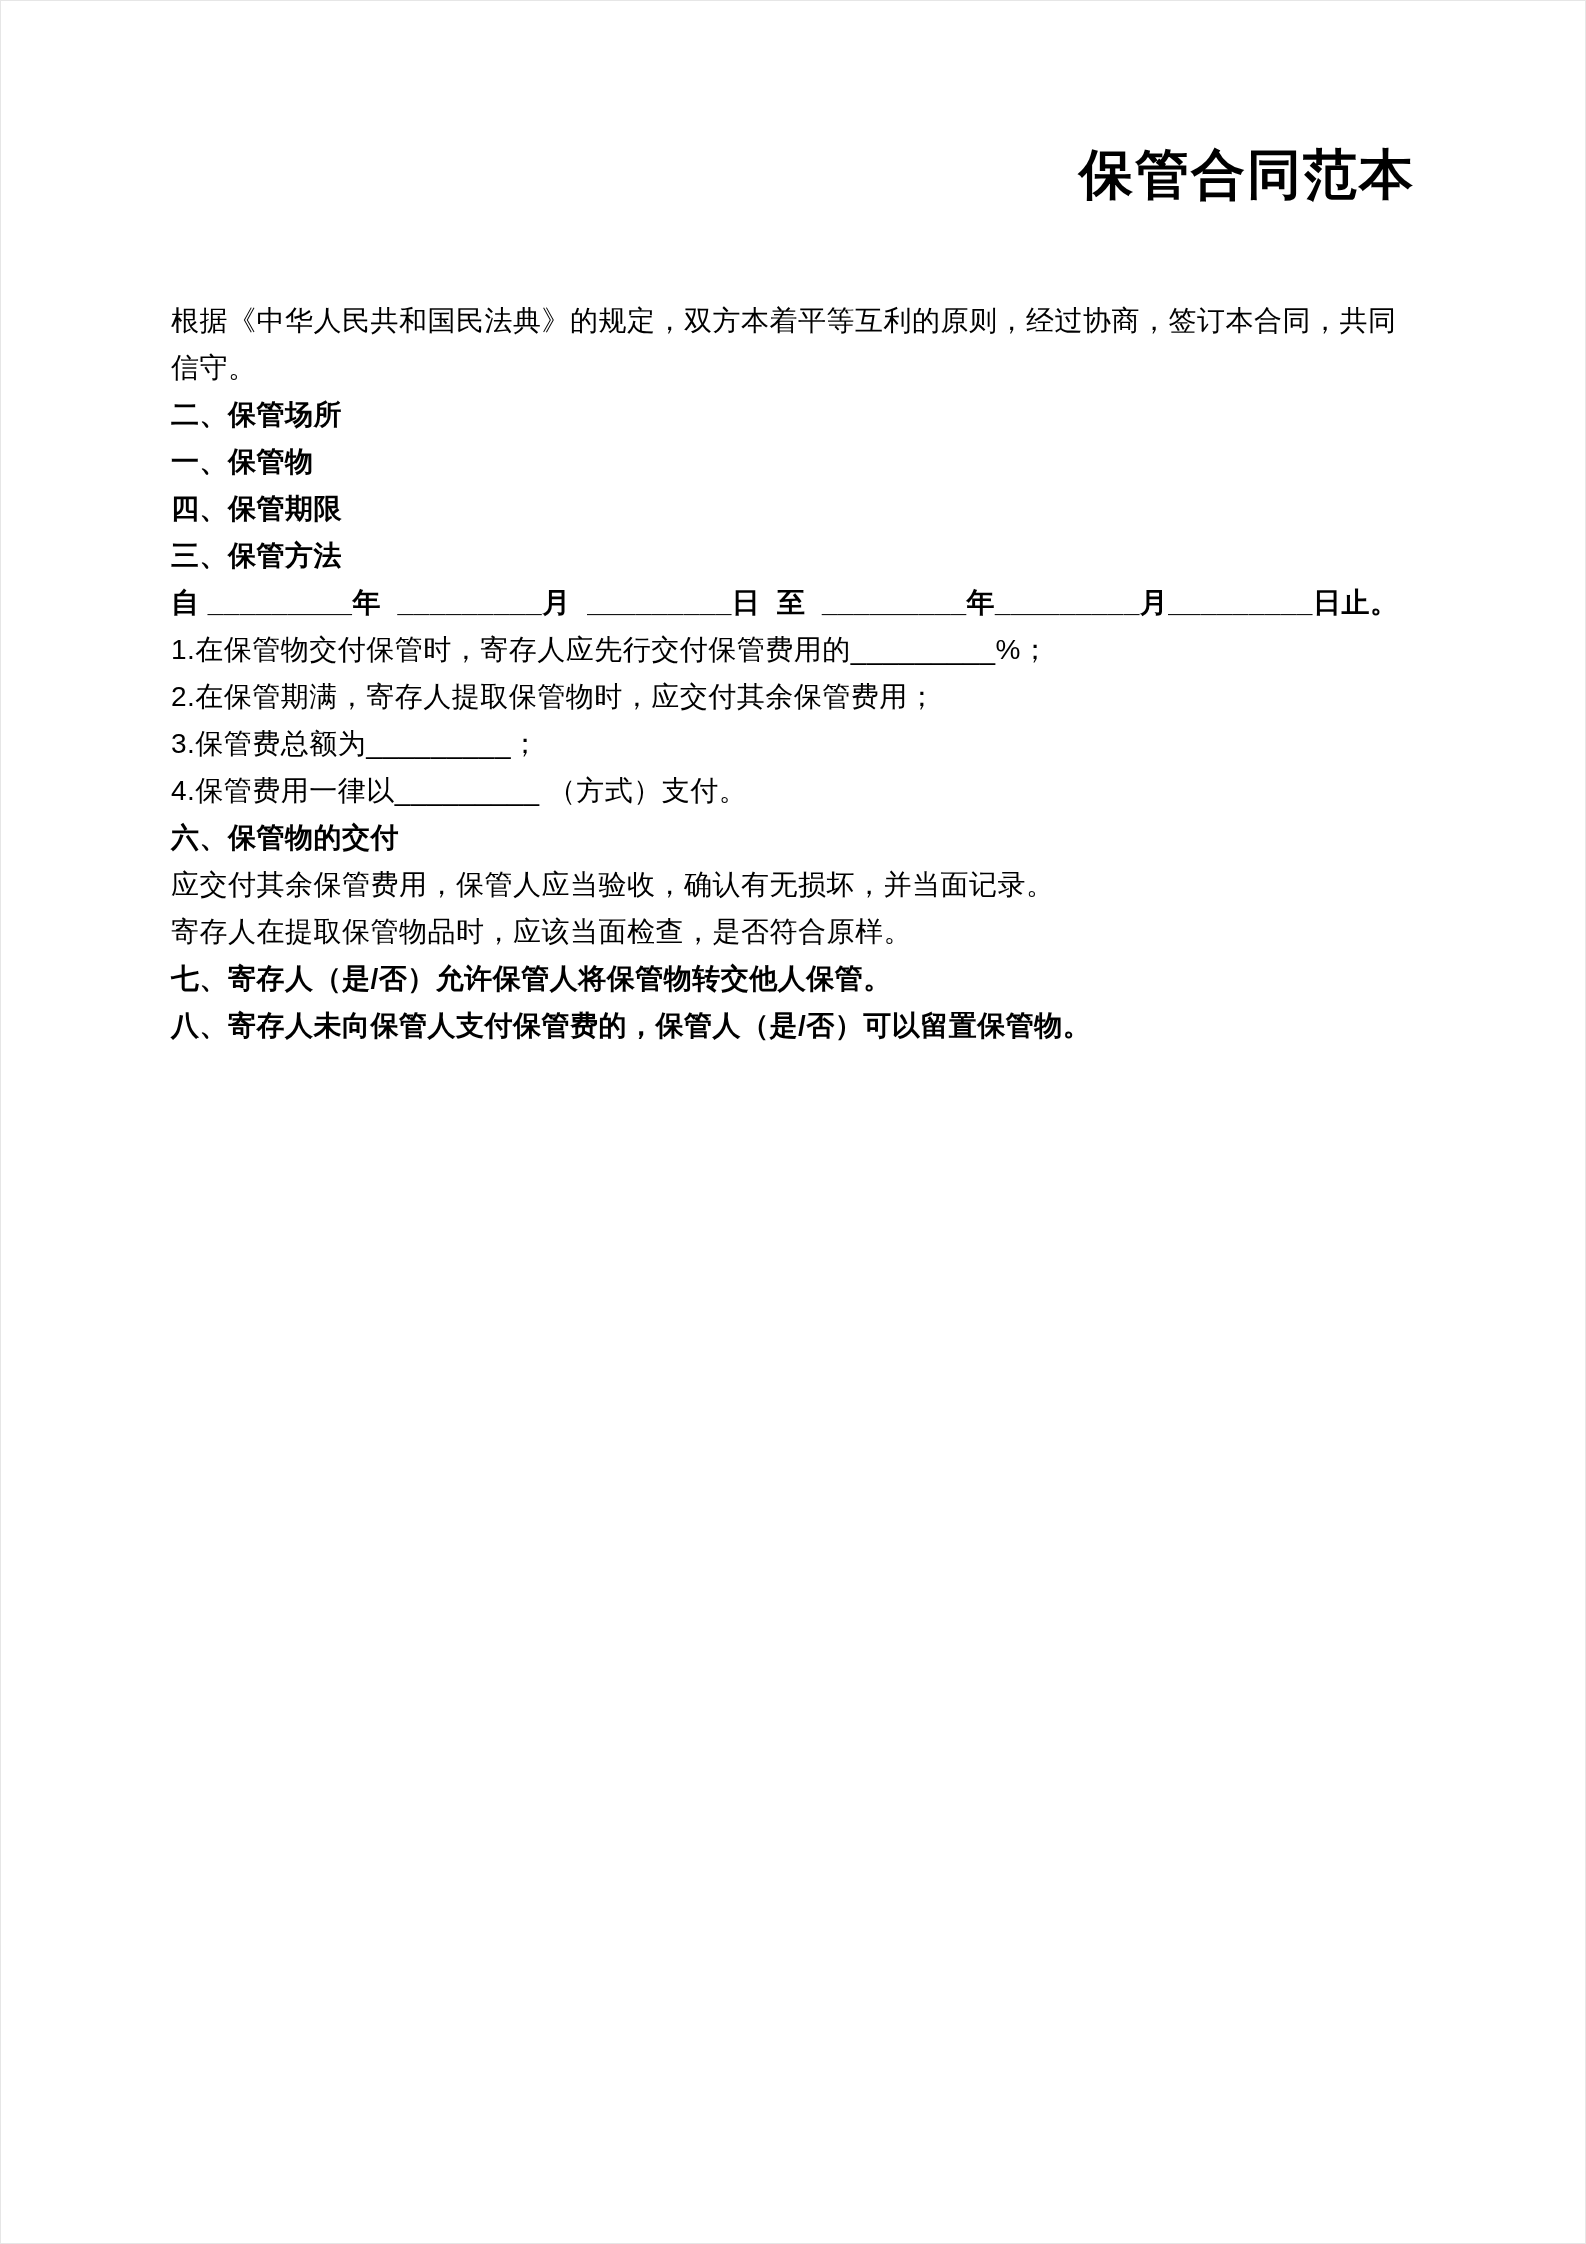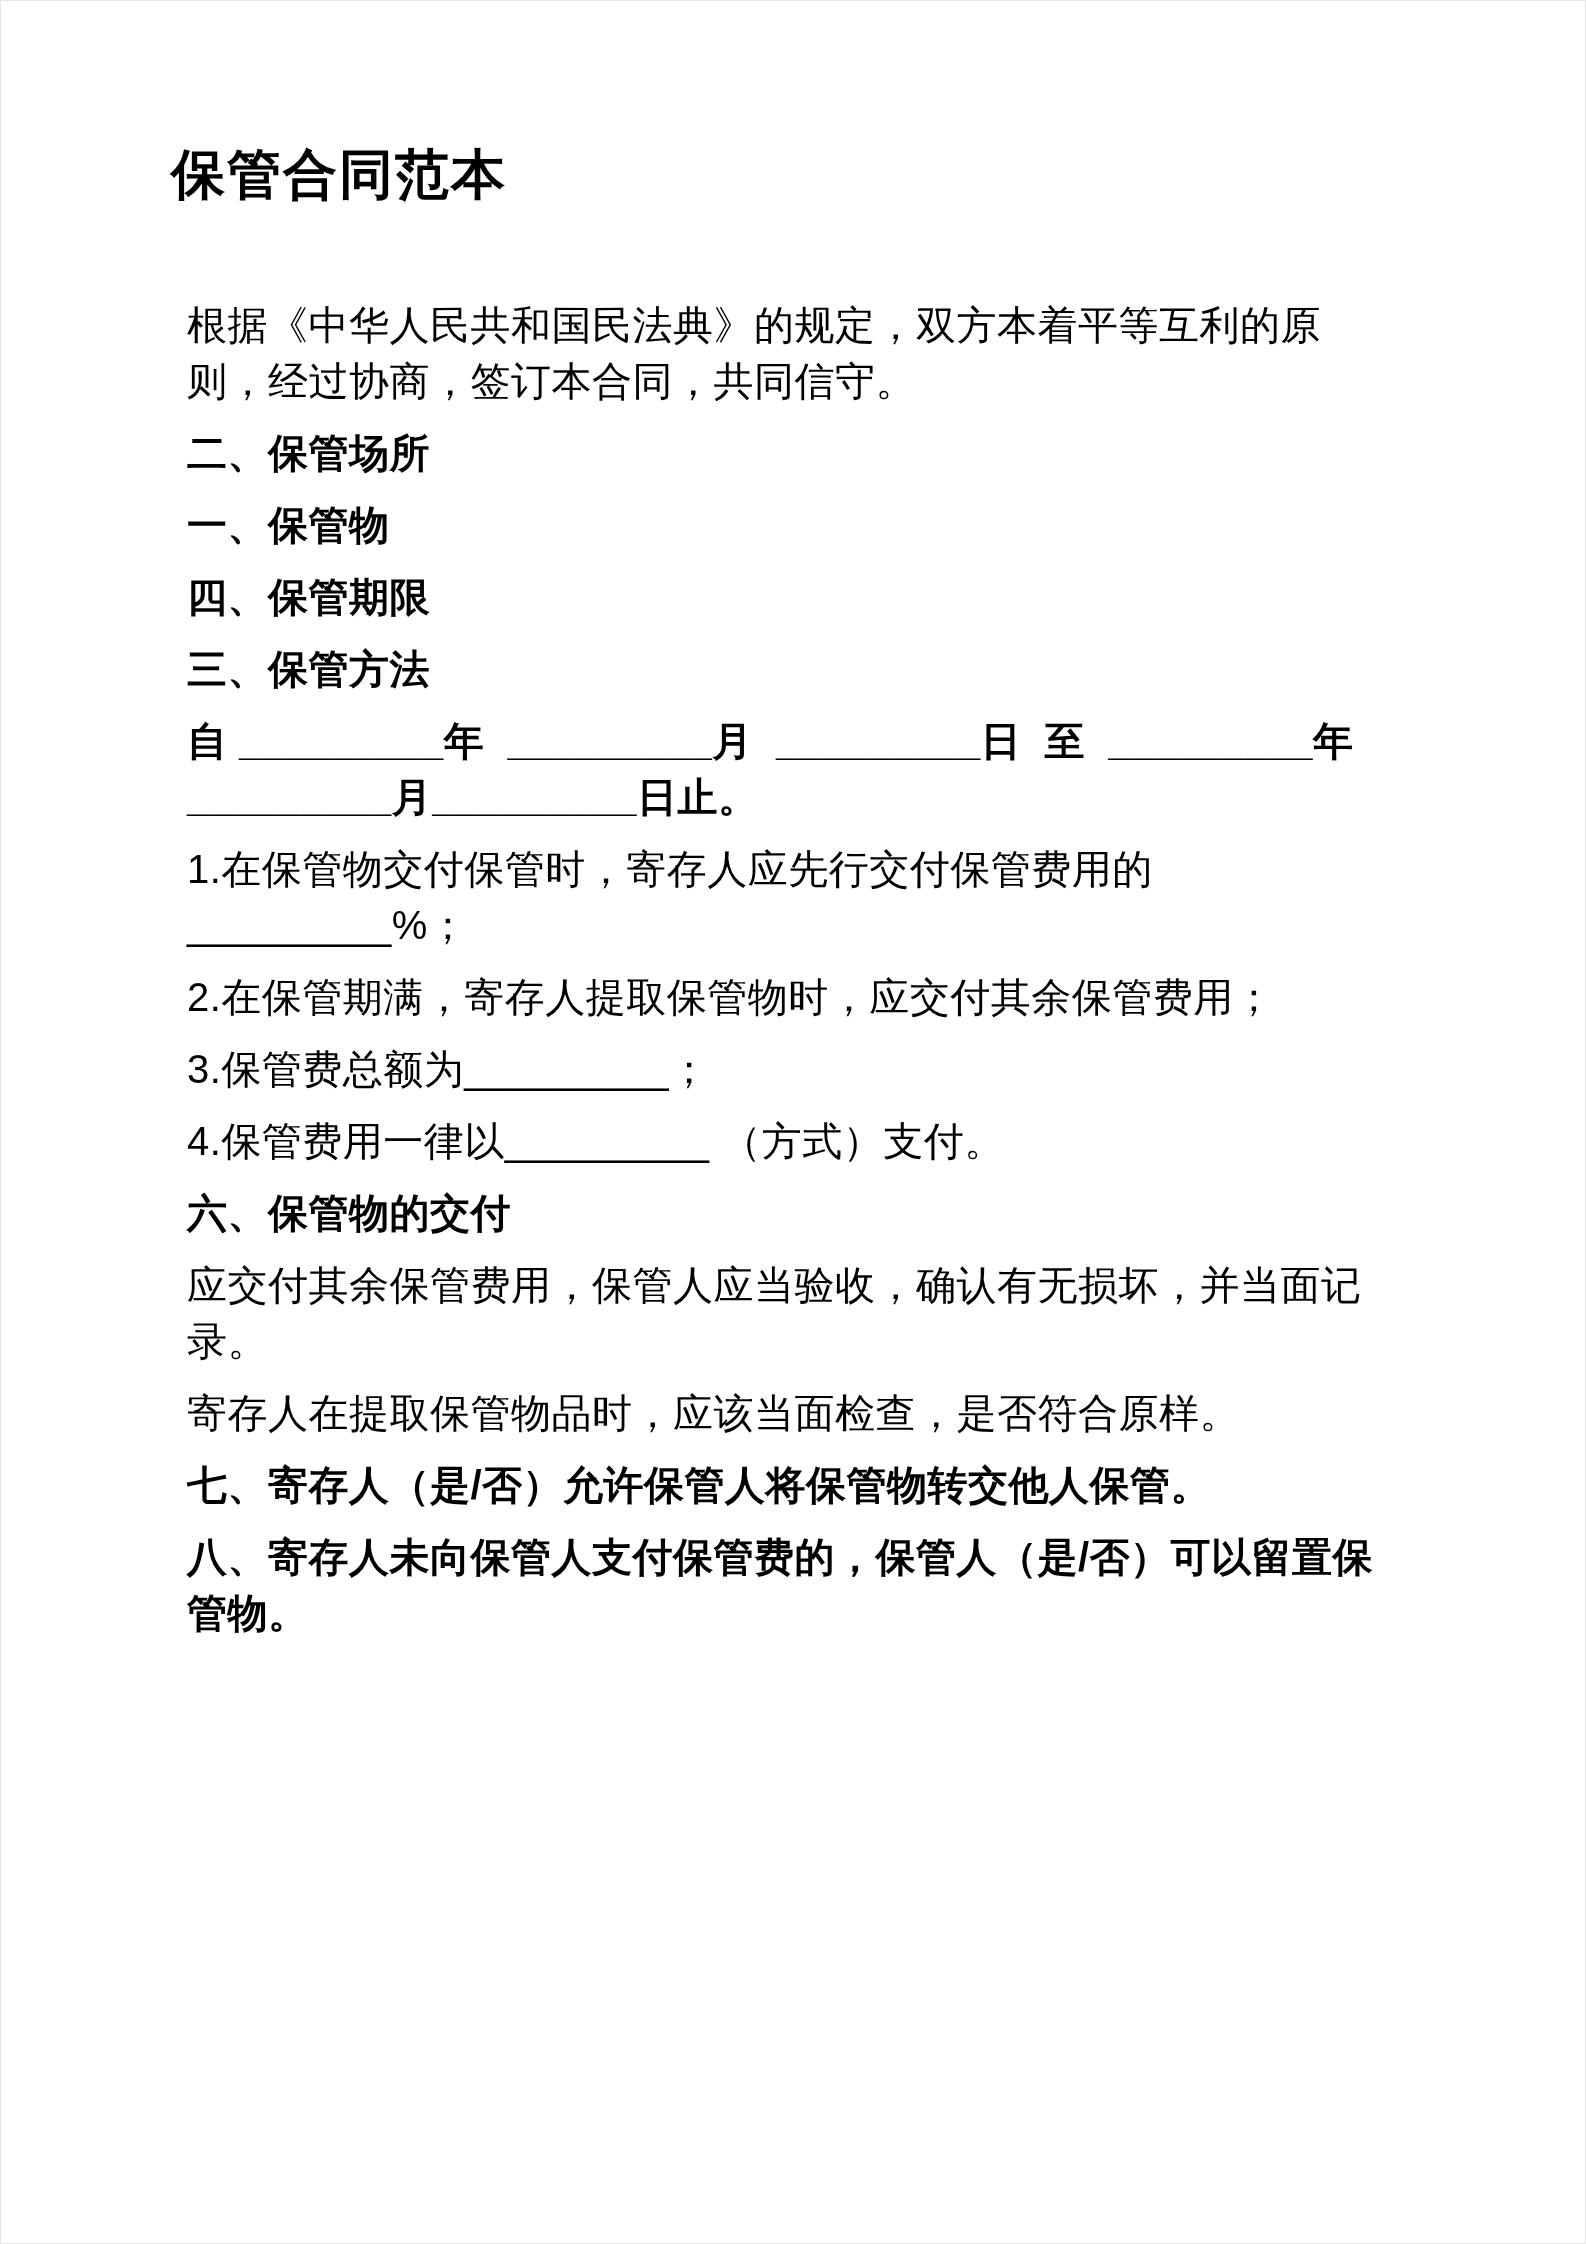--- a/index.html
+++ b/index.html
@@ -14,30 +14,30 @@
     box-sizing: border-box;
     background: #ffffff;
     border: 1px solid #e6e6e6;
     padding: 138px 170px 0 170px;
     font-family: "Liberation Sans", "DejaVu Sans", sans-serif;
     color: #000000;
     overflow: hidden;
   }
   .doc-title {
     margin: 0 0 88px 0;
-    text-align: left;
+    text-align: right;
     font-size: 54px;
     line-height: 70px;
     font-weight: bold;
     letter-spacing: 2px;
   }
   .para {
-    margin: 16px;
-    font-size: 40px;
-    line-height: 56px;
+    margin: 0;
+    font-size: 28px;
+    line-height: 47px;
     font-weight: normal;
     white-space: pre-wrap;
     word-break: normal;
     letter-spacing: 0.5px;
   }
   .para.bold {
     font-weight: bold;
   }
 </style>
 </head>

